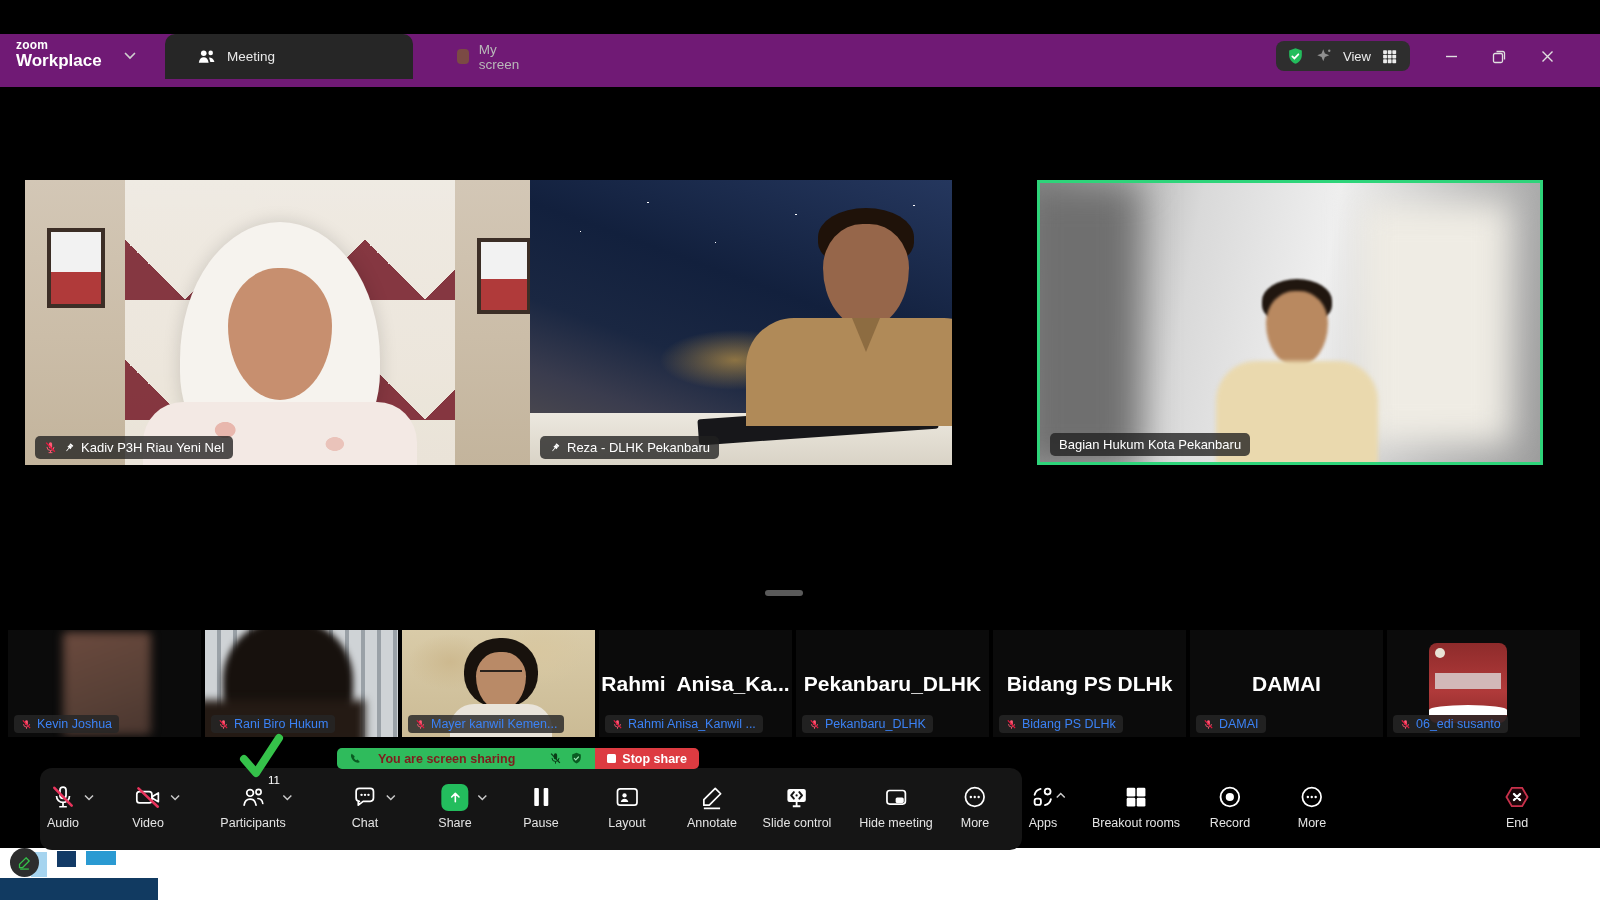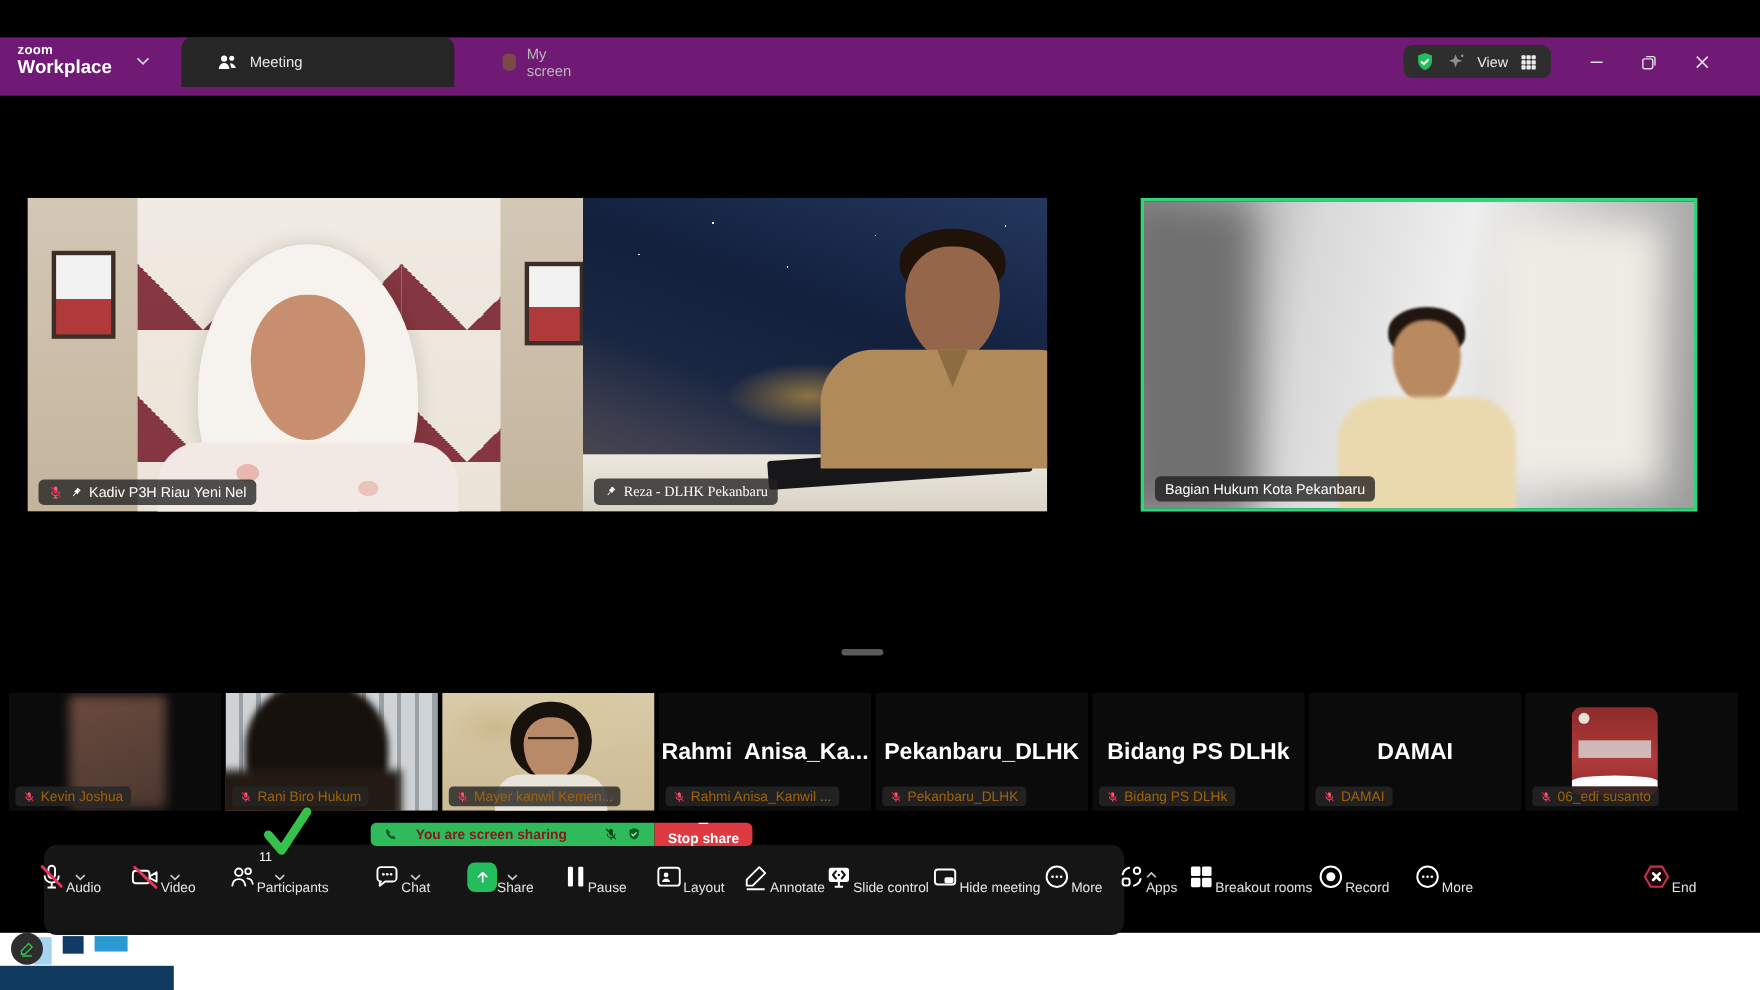--- a/index.html
+++ b/index.html
@@ -29,21 +29,21 @@
   .myscreen-thumb{width:15px;height:15px;border-radius:4px;background:#7b4a44;}
   .view-pill{position:absolute;left:1276px;top:7px;width:134px;height:30px;background:#2e2e2e;border-radius:8px;
     display:flex;align-items:center;gap:10px;padding:0 10px;box-sizing:border-box;}
   .view-label{color:#ececec;font-size:13px;}
   .win-btn{position:absolute;top:0;width:46px;height:45px;display:flex;align-items:center;justify-content:center;}
   .win-min{left:1428px}.win-max{left:1476px}.win-close{left:1524px}
 
   
   .tile{position:absolute;top:180px;height:285px;overflow:hidden;background:#222;}
   .tile1{left:25px;width:505px;}
-  .tile2{left:530px;width:422px;font-family:Liberation Serif, serif;}
+  .tile2{left:530px;width:422px;}
   .tile3{left:1037px;width:506px;border:3px solid var(--active-speaker-border,#2ed47a);box-sizing:border-box;}
   .name-pill{position:absolute;left:10px;bottom:6px;display:inline-flex;align-items:center;gap:6px;
     background:rgba(32,32,32,.78);border-radius:5px;padding:4px 9px;color:#fff;font-size:13px;z-index:5;white-space:nowrap;}
 
   
   .t1-bg{position:absolute;inset:0;background:linear-gradient(180deg,#d3c7b6 0%,#cbbda8 55%,#c3b49c 100%);}
   .t1-pattern{position:absolute;left:100px;top:0;width:330px;height:285px;
     background:
       linear-gradient(45deg,#7e2936 25%,transparent 25%) 0 0/120px 120px,
       linear-gradient(-45deg,#7e2936 25%,transparent 25%) 0 0/120px 120px,
@@ -91,21 +91,21 @@
   .t3-face{position:absolute;left:226px;top:108px;width:62px;height:76px;background:#b9896063;
     background:#b98960;border-radius:46% 46% 50% 50%/42% 42% 58% 58%;filter:blur(1.5px);}
   .t3-shirt{position:absolute;left:176px;top:178px;width:162px;height:104px;background:#ead9ae;border-radius:40px 40px 0 0;filter:blur(2px);}
 
   
   .divider-handle{position:absolute;left:765px;top:590px;width:38px;height:6px;border-radius:3px;background:#5a5a5a;}
 
   
   .strip-tile{position:absolute;top:630px;height:107px;width:193px;overflow:hidden;background:#0b0b0b;}
   .strip-label{position:absolute;left:6px;bottom:4px;display:inline-flex;align-items:center;gap:5px;
-    background:rgba(38,38,38,.82);border-radius:4px;padding:2px 7px;color:#a16207;font-size:12.5px;z-index:4;white-space:nowrap;max-width:180px;overflow:hidden;}
+    background:rgba(38,38,38,.82);border-radius:4px;padding:2px 7px;color:#3b82f6;font-size:12.5px;z-index:4;white-space:nowrap;max-width:180px;overflow:hidden;}
   .big-name{position:absolute;left:0;right:0;top:42px;text-align:center;color:#fff;font-weight:700;font-size:21px;white-space:pre;}
   .kevin-avatar{position:absolute;left:55px;top:2px;width:88px;height:103px;background:linear-gradient(160deg,#6b4a3e,#584036 60%,#4a362f);filter:blur(5px);border-radius:4px;}
   .rani-bg{position:absolute;inset:0;background:
       repeating-linear-gradient(90deg,#cfd3d6 0 12px,#9aa1a7 12px 16px);}
   .rani-dark{position:absolute;left:18px;top:-10px;width:130px;height:130px;background:#17110d;border-radius:46%;filter:blur(3px);}
   .rani-shoulder{position:absolute;left:-10px;top:70px;width:170px;height:60px;background:#241a14;filter:blur(4px);}
   .mayer-bg{position:absolute;inset:0;background:
       radial-gradient(60px 40px at 25% 30%,#cdb98f,transparent 70%),
       radial-gradient(70px 50px at 70% 20%,#d8c7a0,transparent 70%),
       linear-gradient(180deg,#d9cba8,#cbbb95);}
@@ -121,26 +121,26 @@
 
   
   .annot-check{position:absolute;left:238px;top:732px;z-index:25;}
 
   
   .share-banner{position:absolute;left:337px;top:748px;height:21px;display:flex;z-index:26;font-size:12.5px;font-weight:700;}
   .share-banner .green{display:flex;align-items:center;gap:8px;background:var(--banner-green,#2fbb5c);
     border-radius:5px 0 0 5px;padding:0 12px;color:#7f1d1d;}
   .share-banner .green .txt{margin:0 26px 0 8px;}
   .share-banner .red{display:flex;align-items:center;gap:6px;background:var(--stop-red,#dd3b41);
-    border-radius:0 5px 5px 0;padding:0 12px;color:#fff;flex-direction:column;}
+    border-radius:0 5px 5px 0;padding:0 12px;color:#fff;}
   .stop-square{width:9px;height:9px;background:#fff;border-radius:1.5px;}
 
   
   .toolbar-panel{position:absolute;left:40px;top:768px;width:982px;height:82px;background:#151515;border-radius:12px;z-index:20;}
-  .tb-btn{position:absolute;transform:translateX(-50%);display:flex;flex-direction:row;align-items:flex-end;z-index:22;}
+  .tb-btn{position:absolute;transform:translateX(-50%);display:flex;flex-direction:column;align-items:center;z-index:22;}
   .tb-btn .icon-wrap{height:34px;display:flex;align-items:center;justify-content:center;position:relative;}
   .tb-btn .tb-label{margin-top:2px;color:#e4e4e4;font-size:12.5px;white-space:nowrap;}
   .tb-chevron{position:absolute;top:14px;}
   .tb-badge{position:absolute;top:-6px;right:-14px;color:#fff;font-size:11.5px;}
   .share-sq{width:27px;height:27px;border-radius:7px;background:var(--accent-green,#23bd5d);display:flex;align-items:center;justify-content:center;}
   .apps-caret{position:absolute;top:12px;left:26px;}
 
   svg{display:block;}
 </style>
 </head>

